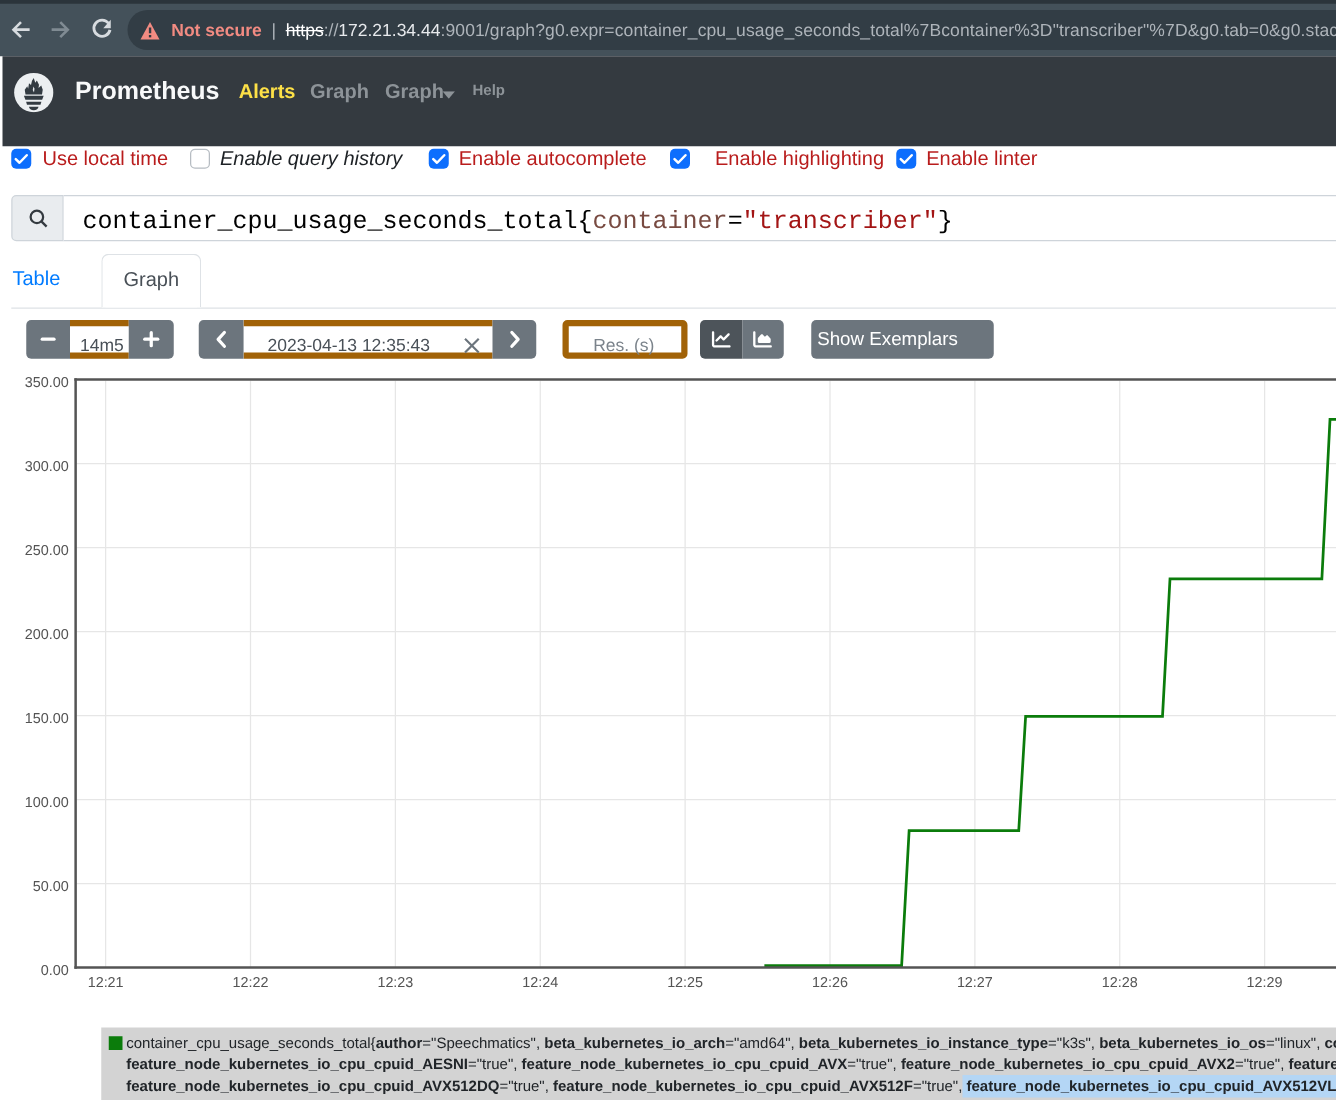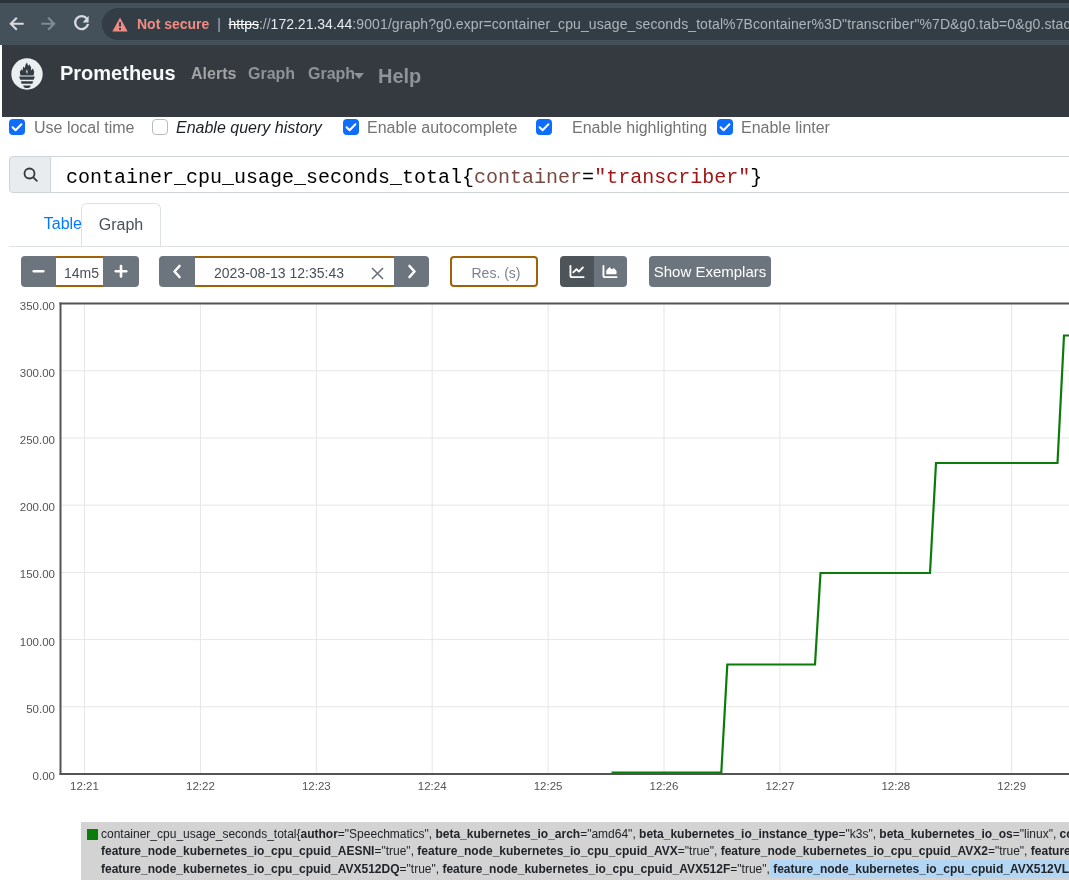--- a/index.html
+++ b/index.html
@@ -17,47 +17,47 @@
 #url-text .warn { color:#f28b82;font-weight:bold; }
 #url-text .dim { color:#aeb4ba; }
 #url-text .strike { color:#ffffff; text-decoration:line-through; }
 
 
 #pnav { position:absolute; left:2px; top:45px; width:1069px; height:72px; background:#343a40;font-weight:bold; }
 .cb { position:absolute; width:16px; height:16px; border-radius:4px; top:0; }
 .cb.on { background:#0d6efd; }
 .cb.off { background:#fff; border:1px solid #b6bcc2; }
 .cblabel { position:absolute; top:-1px; font-size:16px; white-space:nowrap; }
-.cblabel.on { color:#737373; }
+.cblabel.on { color:#b91c1c; }
 .cblabel.off { color:#1d2125;font-style:italic; }
 
 
 #qrow { position:absolute; left:9px; top:156px; width:1060px; height:37px; }
 #qicon { position:absolute; left:0; top:0; width:42px; height:37px; background:#e9ecef;
   border:1px solid #ced4da; border-radius:4px 0 0 4px; }
 #qfield { position:absolute; left:42px; top:0; width:1018px; height:37px; background:#fff;
   border-top:1px solid #ced4da; border-bottom:1px solid #ced4da; }
 #qtext { position:absolute; left:15px; top:9.4px; font-family:"Liberation Mono", monospace;
   font-size:20px; color:#000; white-space:nowrap; }
 #qtext .lbl { color:#784a41; }
 #qtext .str { color:#a31515; }
 
 
 #tabs { position:absolute; left:0; top:203px; width:1069px; height:43px; }
 #tabs .underline { position:absolute; left:9px; top:42.5px; width:1060px; height:1px; background:#dee2e6; }
 #tab-table { position:absolute; left:10px; top:0; width:72px; height:42px; font-size:16px;
-  color:#007bff; text-align:right; line-height:42px; }
+  color:#007bff; text-align:left; line-height:42px; }
 #tab-graph { position:absolute; left:81px; top:0; width:80px; height:43px; background:#fff;
   border:1px solid #dee2e6; border-bottom:none; border-radius:6px 6px 0 0; font-size:16px;
   color:#495057; text-align:center; line-height:42px; }
 
 
 .ctl { position:absolute; top:256px; height:31px; }
 .gbtn { background:#6c757d; color:#fff; text-align:center; }
-.winput { background:#fff; border:2px solid #a16207; }
+.winput { background:#fff; border:5px solid #a16207; }
 
 
 #legend { position:absolute; left:81px; top:822px; width:988px; height:58px; background:#d3d3d3;
   font-size:12px; color:#212529; }
 #legend .swatch { position:absolute; left:6px; top:7px; width:11px; height:11px; background:#0b7c0b; }
 #legend .lines { position:absolute; left:20px; top:3.5px; white-space:nowrap; line-height:17.5px; }
 #legend b { font-weight:bold; }
 #legend .sel { background:#b4d6f5; padding:2px 0; }
 </style>
 </head>
@@ -90,27 +90,27 @@
       <circle cx="16" cy="16" r="15.7" fill="#eceff1"></circle>
       <g fill="#333b42">
         <path d="M16 4.4 L17.2 8.1 L18.5 6.3 L20.2 9.7 L19.8 12.4 L22 10.4 L23.2 13.8 L22.6 17.5 L9.4 17.5 L8.8 13.8 L10.8 11 L11.5 12.9 L12.2 8.6 L13.8 9.9 L14.6 6.5 Z"></path>
         <path d="M8.1 18.6 L23.9 18.6 L22.7 21.7 L9.3 21.7 Z"></path>
         <path d="M9.9 23.3 L22.1 23.3 L21.4 25.8 L10.6 25.8 Z"></path>
         <path d="M12.2 27.4 L19.8 27.4 A 3.9 3.1 0 0 1 16 30.1 A 3.9 3.1 0 0 1 12.2 27.4 Z"></path>
       </g>
       <path d="M15.7 11.2 L16.6 13 L16.2 16 L15.2 14 Z" fill="#eceff1"></path>
     </svg>
     <span style="position:absolute;left:58px;top:17px;font-size:20px;color:#f8f9fa;">Prometheus</span>
-    <span style="position:absolute;left:189px;top:20px;font-size:16px;color:#a3a3a3;">Alerts</span>
+    <span style="position:absolute;left:189px;top:20px;font-size:16px;color:#fde047;">Alerts</span>
     <span style="position:absolute;left:246px;top:20px;font-size:16px;color:#8d9398;">Graph</span>
     <span style="position:absolute;left:306px;top:20px;font-size:16px;color:#8d9398;">Graph</span>
     <svg style="position:absolute;left:352px;top:28px;" width="10" height="6" viewBox="0 0 10 6">
         <path d="M0 0 L10 0 L5 6 Z" fill="#8d9398"></path>
       </svg>
-    <span style="position:absolute;left:376px;top:20px;font-size:20px;color:#8d9398;">Help</span>
+    <span style="position:absolute;left:376px;top:20px;font-size:12px;color:#8d9398;">Help</span>
   </div>
 
   <div>
     <div class="cb on" style="left:9px;top:119px;position:absolute;">
         <svg width="16" height="16" viewBox="0 0 16 16" style="display:block">
           <path d="M3.6 8.3 L6.6 11.2 L12.4 5.2" stroke="#fff" stroke-width="2" fill="none" stroke-linecap="round" stroke-linejoin="round"></path>
         </svg>
       </div>
     <span class="cblabel on" style="left:34px;top:119px;position:absolute;">Use local time</span>
     <div class="cb off" style="left:152px;top:119px;position:absolute;"></div>
@@ -169,47 +169,47 @@
           <rect x="5.7" y="8.8" width="2.6" height="13" rx="1.3" fill="#fff"></rect>
         </svg>
     </div>
 
     <div class="ctl gbtn" style="left:159px;width:36px;border-radius:4px 0 0 4px;">
       <svg width="12" height="31" viewBox="0 0 12 31">
           <path d="M8.5 10 L3.5 15.5 L8.5 21" stroke="#fff" stroke-width="2.6" fill="none" stroke-linecap="round" stroke-linejoin="round"></path>
         </svg>
     </div>
     <div class="ctl winput" style="left:195px;width:199px;border-left:none;border-right:none;">
-      <span style="position:absolute;left:19px;top:7px;font-size:14px;color:#495057;white-space:nowrap;">2023-08-13 12:35:43</span>
+      <span style="position:absolute;left:19px;top:7px;font-size:14px;color:#495057;white-space:nowrap;">2023-04-13 12:35:43</span>
       <svg style="position:absolute;left:176px;top:9px;" width="13" height="13" viewBox="0 0 13 13">
           <path d="M1 1 L12 12 M12 1 L1 12" stroke="#6c757d" stroke-width="1.7"></path>
         </svg>
     </div>
     <div class="ctl gbtn" style="left:394px;width:35px;border-radius:0 4px 4px 0;">
       <svg width="12" height="31" viewBox="0 0 12 31">
           <path d="M3.5 10 L8.5 15.5 L3.5 21" stroke="#fff" stroke-width="2.6" fill="none" stroke-linecap="round" stroke-linejoin="round"></path>
         </svg>
     </div>
 
-    <div class="ctl winput" style="left:450px;width:88px;border-radius:4px;">
+    <div class="ctl winput" style="left:450px;width:100px;border-radius:4px;">
       <span style="position:absolute;left:0;width:88px;text-align:center;top:7px;font-size:14px;color:#7b838b;">Res. (s)</span>
     </div>
 
     <div class="ctl" style="left:560px;width:34px;background:#4d545a;border-radius:4px 0 0 4px;">
       <svg style="position:absolute;left:9px;top:8px;" width="16" height="15" viewBox="0 0 512 512">
           <path fill="#fff" d="M64 64c0-17.7-14.3-32-32-32S0 46.3 0 64V400c0 44.2 35.8 80 80 80H480c17.7 0 32-14.3 32-32s-14.3-32-32-32H80c-8.8 0-16-7.2-16-16V64zM342.6 278.6l137-137c12.5-12.5 12.5-32.8 0-45.3s-32.8-12.5-45.3 0L320 210.7l-57.4-57.4c-12.5-12.5-32.8-12.5-45.3 0l-112 112c-12.5 12.5-12.5 32.8 0 45.3s32.8 12.5 45.3 0L240 221.3l57.4 57.4c12.5 12.5 32.8 12.5 45.3 0z"></path>
         </svg>
     </div>
     <div class="ctl" style="left:594px;width:33px;background:#6c757d;border-radius:0 4px 4px 0;">
       <svg style="position:absolute;left:8px;top:8px;" width="16" height="15" viewBox="0 0 512 512">
           <path fill="#fff" d="M64 64c0-17.7-14.3-32-32-32S0 46.3 0 64V400c0 44.2 35.8 80 80 80H480c17.7 0 32-14.3 32-32s-14.3-32-32-32H80c-8.8 0-16-7.2-16-16V64zm96 288H448c17.7 0 32-14.3 32-32V251.8c0-7.6-2.7-15-7.7-20.8l-65.8-76.8c-12.1-14.2-33.7-15-46.9-1.8l-21 21c-10 10-26.4 9.2-35.4-1.6l-39.2-47c-12.6-15.1-35.7-15.4-48.7-.6L135.9 215c-5.1 5.8-7.9 13.3-7.9 21.1v84c0 17.7 14.3 32 32 32z"></path>
         </svg>
     </div>
 
-    <div class="ctl gbtn" style="left:649px;width:122px;border-radius:4px;">
+    <div class="ctl gbtn" style="left:649px;width:146px;border-radius:4px;">
       <span style="position:absolute;left:0;width:122px;top:6.5px;font-size:15px;color:#fff;text-align:center;">Show Exemplars</span>
     </div>
   </div>
 
   <svg id="chart" style="position:absolute;left:0;top:296px;" width="1069" height="500" viewBox="0 0 1069 500">
 
     <g stroke="#e6e6e6" stroke-width="1">
       <line x1="84.5" y1="8.6" x2="84.5" y2="478"></line>
       <line x1="200.4" y1="8.6" x2="200.4" y2="478"></line>
       <line x1="316.3" y1="8.6" x2="316.3" y2="478"></line>

